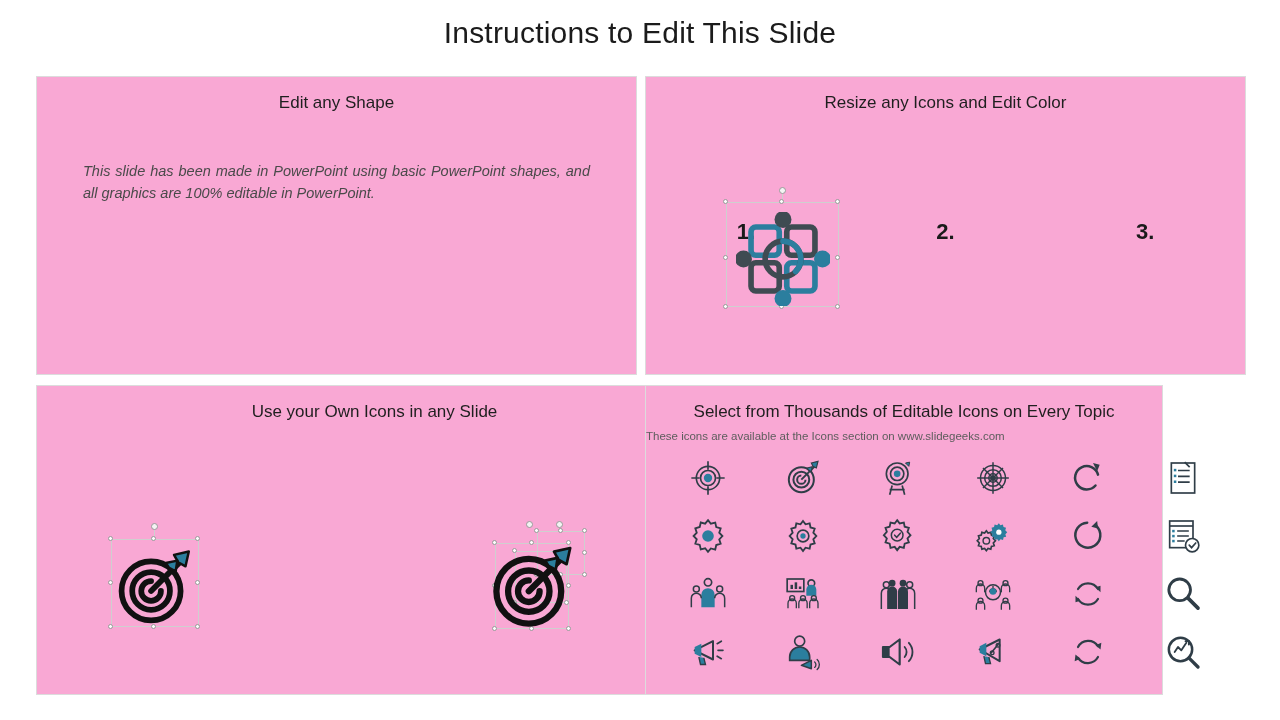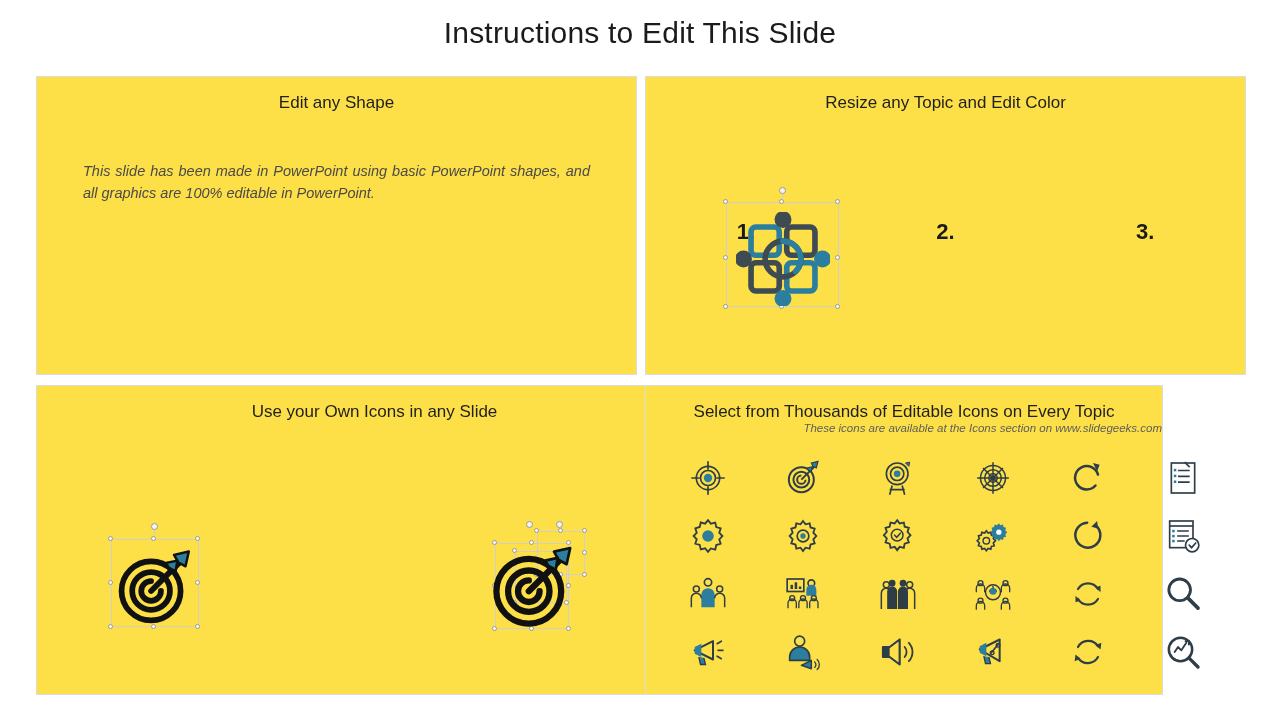--- a/index.html
+++ b/index.html
@@ -13,35 +13,35 @@
 
   .slide-title {
     position: absolute; top: 16px; left: 0; width: 1280px;
     text-align: center;
     font-size: 30px; font-weight: 400; color: #1b1b1b;
     letter-spacing: .2px;
   }
 
   .panel {
     position: absolute;
-    background: #fde047;
+    background: #f9a8d4;
     border: 1px solid #dcdcdc;
   }
   #panel-tl { left: 36px;  top: 76px;  width: 601px; height: 299px; }
   #panel-tr { left: 645px; top: 76px;  width: 601px; height: 299px; }
   #panel-bl { left: 36px;  top: 385px; width: 677px; height: 310px; }
   #panel-br { left: 645px; top: 385px; width: 518px; height: 310px; }
 
   .panel-title {
     text-align: center; font-size: 17px; color: #1f1f1f; font-weight: 400;
     margin-top: 16px;
   }
   .panel-sub {
-    text-align:right; font-size: 11.5px; color:#5d5d5d; font-style: italic;
-    margin-top: 0;
+    text-align:left; font-size: 11.5px; color:#5d5d5d; 
+    margin-top: 8px;
   }
 
   
   .tl-body { padding: 0 46px; margin-top: 47px; }
   .tl-p {
     font-style: italic; font-size: 14.5px; color: #4a4a4a;
     line-height: 1.55; text-align: justify;
   }
   .tl-p.second { margin-top: 36px; }
 
@@ -81,21 +81,21 @@
   <div class="slide-title">Instructions to Edit This Slide</div>
 
   <div class="panel" id="panel-tl">
     <div class="panel-title">Edit any Shape</div>
     <div class="tl-body">
       <p class="tl-p">This slide has been made in PowerPoint using basic PowerPoint shapes, and all graphics are 100% editable in PowerPoint.</p>
     </div>
   </div>
 
   <div class="panel" id="panel-tr">
-    <div class="panel-title">Resize any Topic and Edit Color</div>
+    <div class="panel-title">Resize any Icons and Edit Color</div>
 
     <div class="steps" id="tr-steps">
       <div class="step">
         <div class="step-num">1.</div>
       </div>
       <div class="step">
         <div class="step-num">2.</div>
       </div>
       <div class="step">
         <div class="step-num">3.</div>

